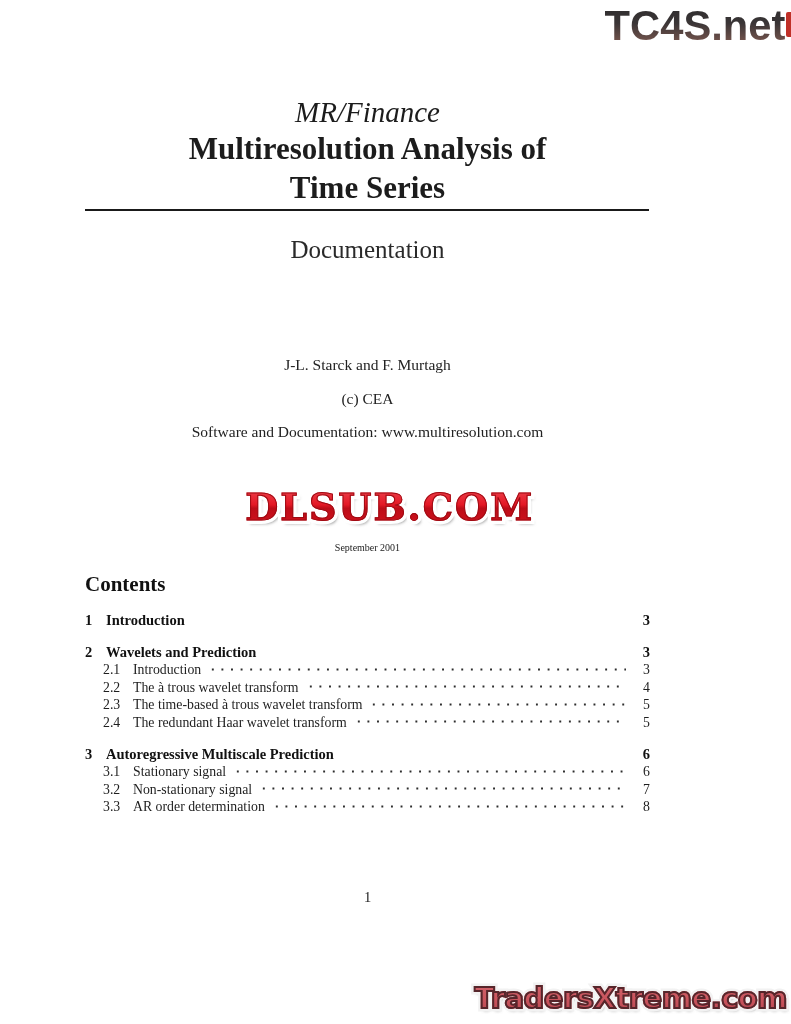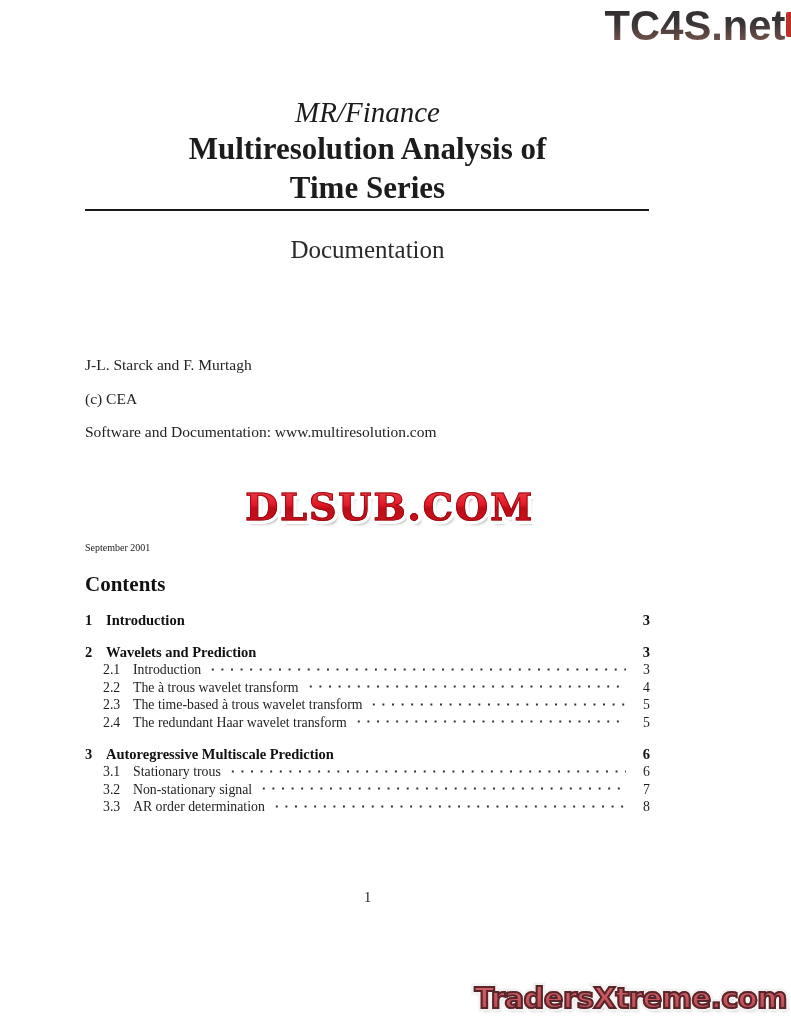--- a/index.html
+++ b/index.html
@@ -33,21 +33,21 @@
   .title-block { top:76px; text-align:center; }
   .title-mrfinance { font-style:italic; font-size:29px; line-height:34px;margin-top:19px; }
   .title-main { font-weight:bold; font-size:31px; line-height:39px; }
   .title-rule {
     position:absolute; left:85px; top:209px; width:564px; height:2px;
     background:#1a1a1a;
   }
   .subtitle-doc {
     top:236px; text-align:center; font-size:25px; color:#2a2a2a;
   }
-  .meta-line { font-size:15.5px; color:#222; }
+  .meta-line { text-align:center; font-size:15.5px; color:#222; }
   .meta-authors { top:356px; }
   .meta-cea { top:390px; }
   .meta-software { top:423px; }
   .meta-date { top:542px; font-size:10px; }
 
   
   .logo-stack { position:absolute; white-space:nowrap; }
   .logo-stack .layer-outline {
     position:absolute; left:0; top:0;
   }
@@ -188,21 +188,21 @@
       </div>
       <div class="toc-group">
         <div class="toc-row toc-row-section">
           <span class="toc-num-section">3</span>
           <span class="toc-title">Autoregressive Multiscale Prediction</span>
           <span class="toc-spacer"></span>
           <span class="toc-page">6</span>
         </div>
         <div class="toc-row toc-row-sub">
           <span class="toc-num-sub">3.1</span>
-          <span class="toc-title">Stationary trous</span>
+          <span class="toc-title">Stationary signal</span>
           <span class="toc-leader"></span>
           <span class="toc-page">6</span>
         </div>
         <div class="toc-row toc-row-sub">
           <span class="toc-num-sub">3.2</span>
           <span class="toc-title">Non-stationary signal</span>
           <span class="toc-leader"></span>
           <span class="toc-page">7</span>
         </div>
         <div class="toc-row toc-row-sub">

